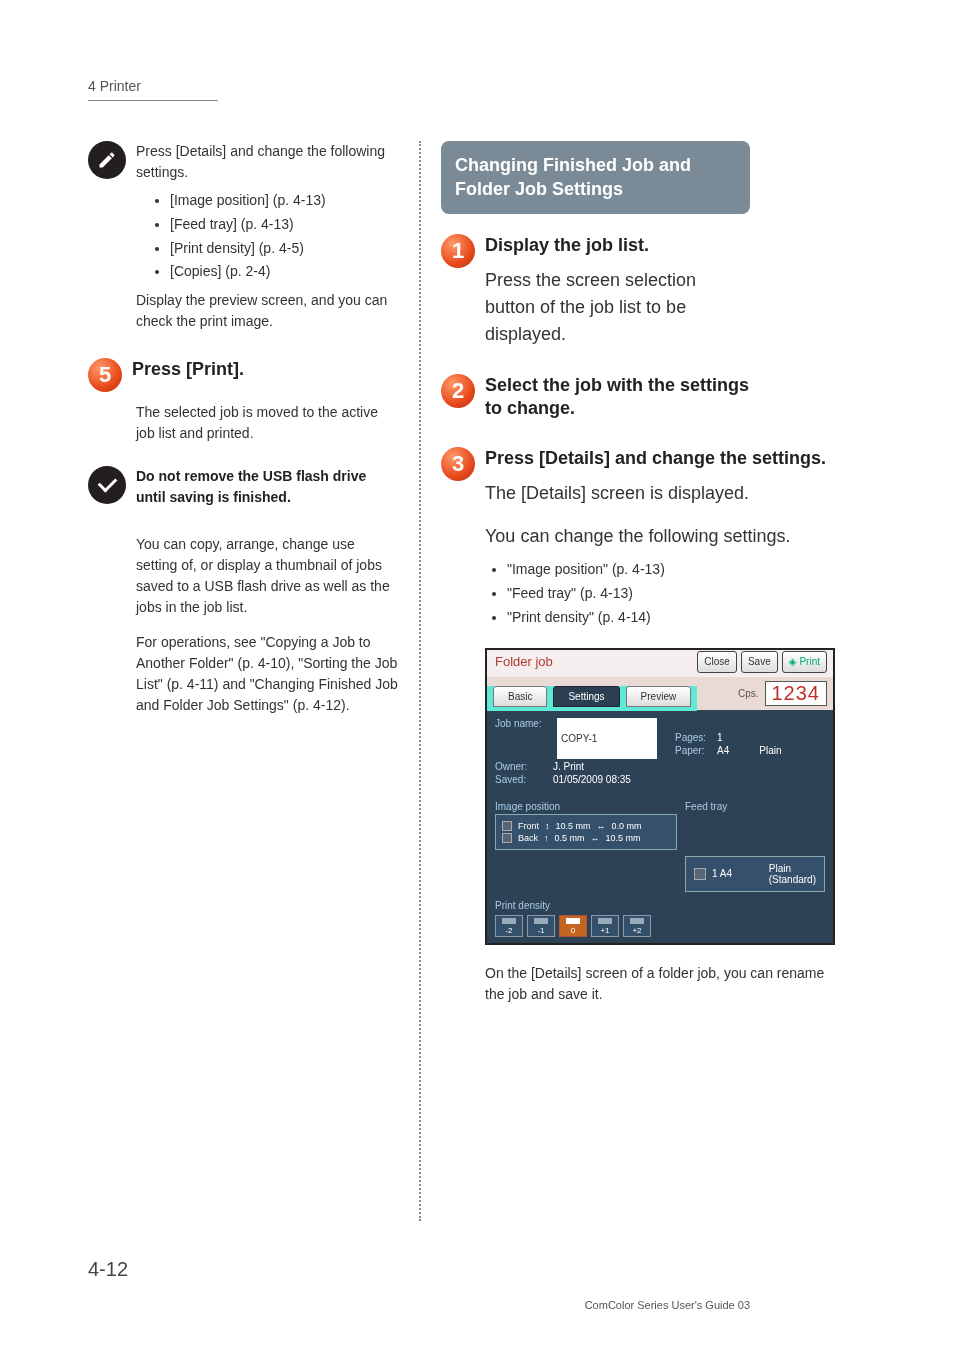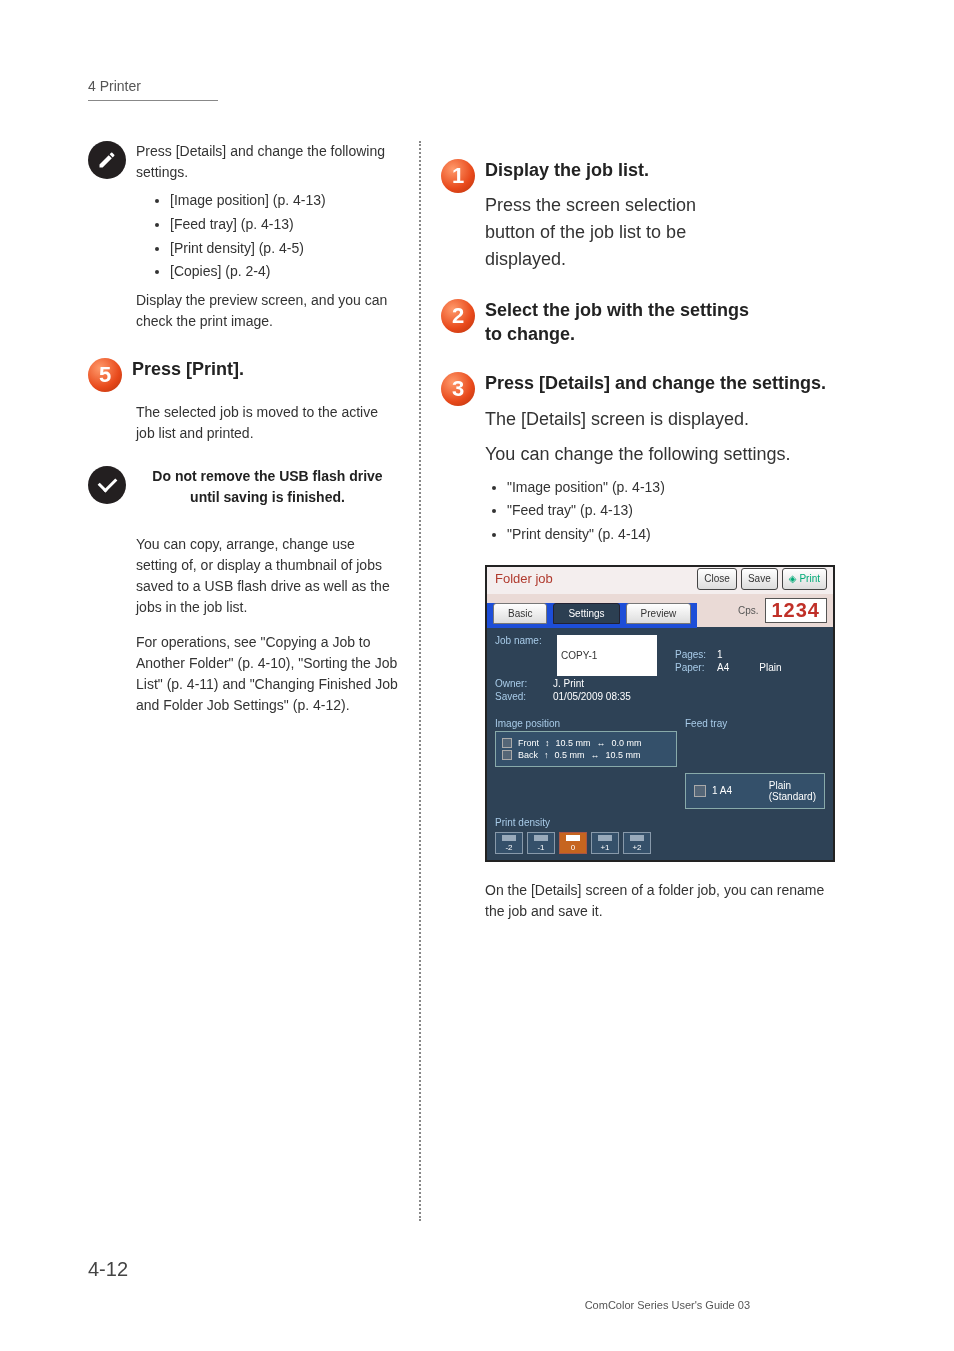--- a/index.html
+++ b/index.html
@@ -16,33 +16,33 @@
   .note-icon.pencil svg { width: 20px; height: 20px; fill: #fff; }
   .note-body { font-size: 14px; line-height: 1.5; color: #333; }
   ul.dots { list-style: disc; margin: 6px 0 6px 34px; }
   ul.dots li { font-size: 14px; line-height: 1.7; color: #333; }
   .para { font-size: 14px; line-height: 1.5; margin: 10px 0 0 48px; color: #333; }
   .step { display: flex; margin-top: 26px; }
   .badge { width: 34px; height: 34px; border-radius: 50%; background: radial-gradient(circle at 35% 30%, #ff9a6b, #e8491b 60%, #b3320c); color: #fff; font-size: 22px; font-weight: bold; display: flex; align-items: center; justify-content: center; flex-shrink: 0; margin-right: 10px; }
   .step-title { font-size: 18px; font-weight: bold; color: #222; line-height: 1.3; }
   .step-body { flex: 1; }
   .step-para { font-size: 18px; line-height: 1.5; margin-top: 10px; color: #333; }
-  .bold-block { font-size: 14px; font-weight: bold; line-height: 1.5; color: #222; text-align: center; }
+  .bold-block { font-size: 14px; font-weight: bold; line-height: 1.5; color: #222; }
   .section-box { background: #7a8a96; color: #fff; border-radius: 8px; padding: 12px 14px; font-size: 18px; font-weight: bold; line-height: 1.35; margin-bottom: 20px; }
   ul.solid { list-style: disc; margin: 8px 0 0 22px; }
   ul.solid li { font-size: 14px; line-height: 1.7; color: #333; }
   
   .scr { border: 2px solid #222; margin: 18px 0 0 0; background: #f5f7fa; width: 350px; }
   .scr-top { display: flex; align-items: center; background: #f4eeee; padding: 1px 6px 4px 8px; }
   .scr-title { color: #b03a2e; font-size: 13px; }
   .scr-btn { height: 22px; border: 1px solid #444; background: linear-gradient(#fff,#ddd); font-size: 10px; display: flex; align-items: center; justify-content: center; margin-left: 4px; border-radius: 3px; padding: 0 6px; }
   .scr-row2 { display: flex; align-items: center; justify-content: flex-end; background: #eadad6; padding: 4px 6px; gap: 6px; }
   .cps-label { font-size: 10px; color: #fff; }
-  .cps-val { background: #fff; border: 1px solid #555; color: #c03028; font-size: 20px; font-weight: bold; padding: 0 6px; letter-spacing: 1px; }
-  .tabs { display: flex; gap: 6px; padding: 0 6px 4px 6px; background: #1d4ed8; }
+  .cps-val { background: #fff; border: 1px solid #555; color: #c03028; font-size: 20px; font-weight: normal; padding: 0 6px; letter-spacing: 1px; }
+  .tabs { display: flex; gap: 6px; padding: 0 6px 4px 6px; background: #5eead4; }
   .tab { font-size: 10px; padding: 4px 14px; border: 1px solid #777; border-radius: 3px 3px 0 0; background: linear-gradient(#fff,#ddd); color: #333; }
   .tab.active { background: #2c3f52; color: #fff; border-color: #223; }
   .scr-body { background: #2e4256; color: #ddd; font-size: 10px; padding: 6px 8px; }
   .kv { display: flex; margin: 2px 0; }
   .kv .k { width: 58px; color: #a8cbe8; }
   .kv .v { color: #fff; }
   .kv-grid { display: flex; }
   .kv-grid .left { flex: 1; }
   .kv-grid .right { width: 150px; }
   .jobname-field { background: #fff; color: #333; padding: 15px 4px; margin-left: 4px; width: 100px; display: inline-block; }
@@ -102,20 +102,21 @@
         <div class="note-body">
           <div class="bold-block">Do not remove the USB flash drive until saving is finished.</div>
         </div>
       </div>
 
       <div class="para" style="margin-top:26px">You can copy, arrange, change use setting of, or display a thumbnail of jobs saved to a USB flash drive as well as the jobs in the job list.</div>
       <div class="para" style="margin-top:14px">For operations, see "Copying a Job to Another Folder" (p. 4-10), "Sorting the Job List" (p. 4-11) and "Changing Finished Job and Folder Job Settings" (p. 4-12).</div>
     </div>
 
     <div class="col col-right">
+      <div class="section-box">Changing Finished Job and Folder Job Settings</div>
 
       <div class="step" style="margin-top:18px">
         <div class="badge">1</div>
         <div class="step-body">
           <div class="step-title">Display the job list.</div>
           <div class="step-para">Press the screen selection button of the job list to be displayed.</div>
         </div>
       </div>
 
       <div class="step">
@@ -123,21 +124,21 @@
         <div class="step-body">
           <div class="step-title">Select the job with the settings to change.</div>
         </div>
       </div>
 
       <div class="step">
         <div class="badge">3</div>
         <div class="step-body">
           <div class="step-title">Press [Details] and change the settings.</div>
           <div class="step-para">The [Details] screen is displayed.</div>
-          <div class="step-para" style="margin-top:8px">You can change the following settings.</div>
+          <div class="step-para" style="margin-top:16px">You can change the following settings.</div>
           <ul class="solid">
             <li>"Image position" (p. 4-13)</li>
             <li>"Feed tray" (p. 4-13)</li>
             <li>"Print density" (p. 4-14)</li>
           </ul>
 
           <div class="scr">
             <div class="scr-top">
               <div class="scr-title">Folder job</div>
               <div style="flex:1"></div>

